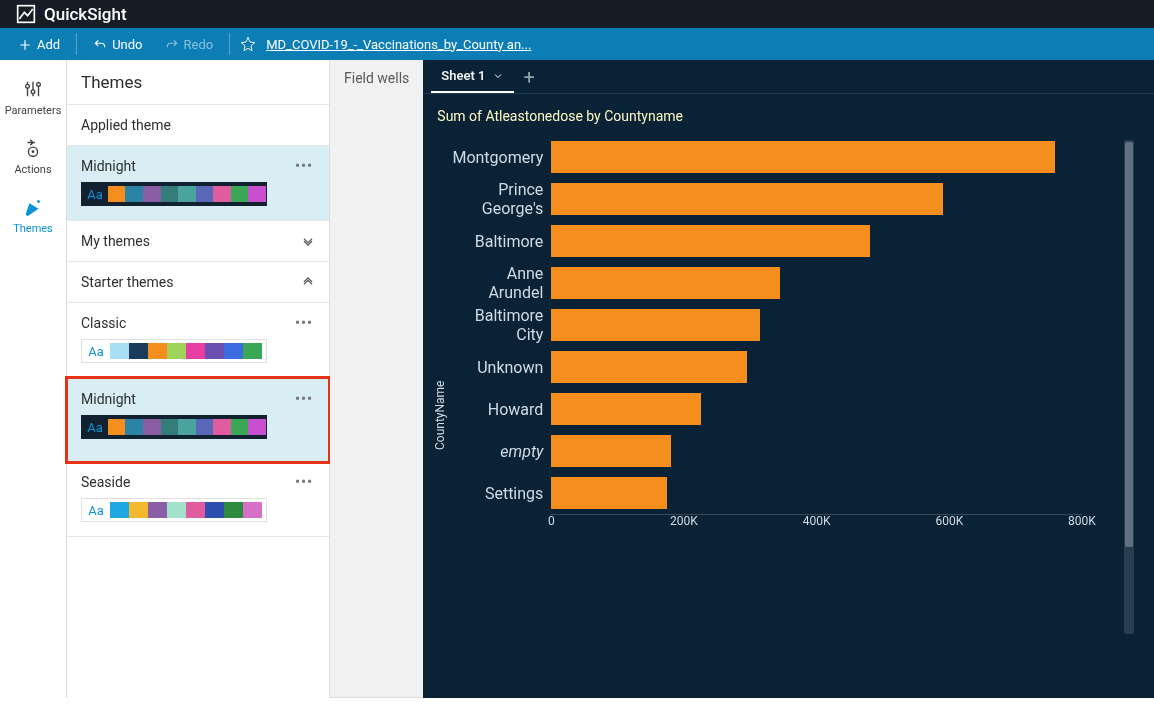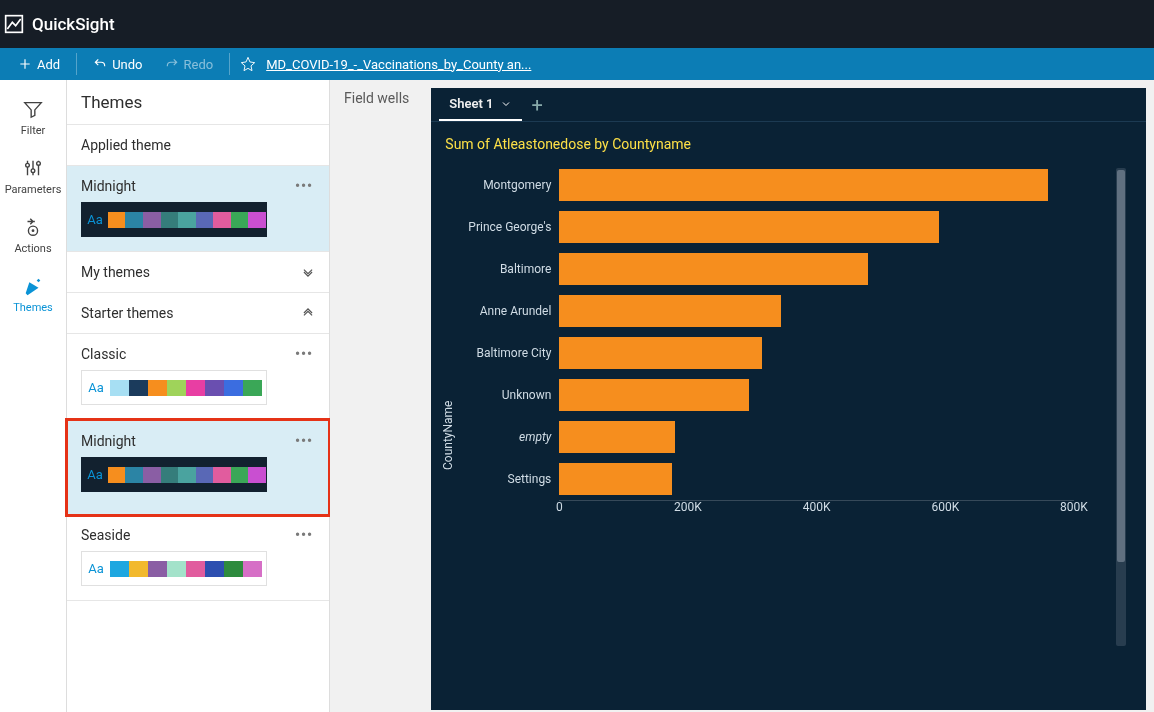--- a/index.html
+++ b/index.html
@@ -1,65 +1,65 @@
 <!DOCTYPE html>
 <html><head>
 <meta charset="utf-8">
 <style>
 * { margin: 0; padding: 0; box-sizing: border-box; font-family: -apple-system, BlinkMacSystemFont, "Segoe UI", Roboto, Arial, sans-serif; }
 body { width: 1154px; height: 712px; overflow: hidden; background: #fff; }
 
-.header { background: #161d26; height: 48px; display: flex; align-items: center; padding: 0 4px; }
+.header { background: #161d26; height: 28px; display: flex; align-items: center; padding: 0 16px; }
 .logo { display: flex; align-items: center; gap: 8px; color: #fff; font-size: 17px; font-weight: 500; }
 .logo-icon { width: 20px; height: 20px; }
 
 .toolbar { background: #0c7db5; height: 32px; display: flex; align-items: center; padding-left: 12px; gap: 10px; color: #fff; font-size: 13px; }
-.toolbar-btn { background: transparent; border: none; color: #fff; cursor: pointer; font-size: 13px; display: flex; align-items: flex-start; gap: 5px; padding: 4px 6px; }
+.toolbar-btn { background: transparent; border: none; color: #fff; cursor: pointer; font-size: 13px; display: flex; align-items: flex-end; gap: 5px; padding: 4px 6px; }
 .toolbar-btn.disabled { opacity: 0.5; }
 .toolbar-sep { width: 1px; height: 22px; background: rgba(255,255,255,0.3); }
 .star-icon { width: 16px; height: 16px; fill: none; stroke: #fff; stroke-width: 1.4; }
 .doc-title { text-decoration: underline; cursor: pointer; }
 
 .main { display: flex; height: calc(100% - 74px); }
 
 .rail { width: 67px; background: #fff; border-right: 1px solid #ddd; display: flex; flex-direction: column; align-items: center; padding-top: 10px; }
 .rail-item { display: flex; flex-direction: column; align-items: center; gap: 4px; padding: 8px 0 12px 0; width: 100%; cursor: pointer; font-size: 11px; color: #424242; }
 .rail-item.active { color: #0a93d6; }
 .rail-icon { width: 22px; height: 22px; }
 
 .sidebar { width: 263px; background: #fff; border-right: 1px solid #ddd; font-size: 14px; color: #2e2e2e; }
 .sidebar-title { padding: 12px 14px; font-size: 17px; font-weight: 400; border-bottom: 1px solid #e6e6e6; }
 .section-header { padding: 12px 14px; font-size: 14px; border-bottom: 1px solid #e6e6e6; display: flex; justify-content: space-between; align-items: center; }
 .theme-card { padding: 10px 14px 14px 14px; border-bottom: 1px solid #e6e6e6; }
 .theme-card.selected { background: #d9edf5; }
 .theme-card.highlighted { border: 3px solid #e53217; margin: -2px; padding: 10px 13px 22px 13px; }
 .theme-name-row { display: flex; justify-content: space-between; align-items: center; padding: 2px 0 8px 0; }
 .theme-name { font-size: 14px; }
-.swatch-bar { display: flex; height: 35px; align-items: center; border: 1px solid #e0e0e0; width: 186px; }
+.swatch-bar { display: flex; height: 24px; align-items: center; border: 1px solid #e0e0e0; width: 186px; }
 .swatch-bar.dark { background: #12212f; border-color: #12212f; }
 .swatch-aa { width: 28px; display: flex; align-items: center; justify-content: center; font-size: 13px; }
 .swatch-aa.light { color: #0a93d6; background: #fff; }
 .swatch-aa.dark { color: #0a93d6; }
 .sw { width: 19px; height: 16px; }
 .more-dots { color: #7a7a7a; cursor: pointer; letter-spacing: 1px; font-weight: bold; padding: 0 2px; }
 .chev { width: 14px; height: 14px; }
 
 .canvas { flex: 1; display: flex; flex-direction: row; background: #f1f1f1; }
 .fieldwells { background: #f1f1f1; padding: 10px 14px; font-size: 14px; color: #5a5a5a; border-bottom: 1px solid #dcdcdc; }
-.viz-area { flex: 1; background: #0a2235; margin: 8px; display: flex; flex-direction: column; justify-content: flex-end; }
+.viz-area { flex: 1; background: #0a2235; margin: 0; display: flex; flex-direction: column; justify-content: flex-end; }
 .tabs-row { display: flex; align-items: center; height: 34px; border-bottom: 1px solid #1c3a52; padding-left: 8px; }
 .tab { display: flex; align-items: center; gap: 6px; padding: 0 10px; height: 100%; color: #f0f0f0; font-size: 13px; font-weight: 600; border-bottom: 2px solid #fff; }
 .tab-chev { width: 12px; height: 12px; }
 .add-tab { color: #8aa; font-size: 20px; padding: 0 10px; cursor: pointer; }
-.chart-title { color: #fde047; font-size: 14px; padding: 14px 14px 8px 14px; }
+.chart-title { color: #fef9c3; font-size: 14px; padding: 14px 14px 8px 14px; }
 .chart-wrap { flex: 1; display: flex; padding: 4px 14px 4px 8px; position: relative; }
 .ylabel-rot { writing-mode: vertical-rl; transform: rotate(180deg); color: #d0dce5; font-size: 12px; display: flex; align-items: center; justify-content: center; padding: 0 2px; }
 .bars-col { flex: 1; display: flex; flex-direction: column; }
 .bar-row { display: flex; align-items: center; height: 42px; }
-.bar-cat { width: 102px; text-align: right; padding-right: 8px; color: #d0dce5; font-size: 12px; }
+.bar-cat { width: 102px; text-align: right; padding-right: 8px; color: #d0dce5; font-size: 16px; }
 .bar-cat.italic { font-style: italic; }
 .bar-track { flex: 1; position: relative; height: 100%; }
 .bar-fill { position: absolute; top: 5px; bottom: 5px; left: 0; background: #f68e1e; }
 .axis-row { display: flex; height: 22px; }
 .axis-spacer { width: 102px; }
 .axis-ticks { flex: 1; position: relative; height: 100%; }
 .tick { position: absolute; top: 0; transform: translateX(-50%); color: #d0dce5; font-size: 12px; }
 .xlabel { text-align: center; color: #d0dce5; font-size: 13px; font-weight: 600; padding: 6px 0 14px 0; }
 .grid-container { position: absolute; left: 118px; right: 80px; top: 0; bottom: 0; pointer-events: none; }
 .right-pad { width: 58px; position: relative; }
@@ -105,26 +105,20 @@
       <path d="M12 2l2.9 6.9L22 10l-5.5 4.8L18 22l-6-3.5L6 22l1.5-7.2L2 10l7.1-1.1z"></path>
     </svg>
   <span class="doc-title">MD_COVID-19_-_Vaccinations_by_County an...</span>
 </div>
 
 <div class="main">
 
   <div class="rail" id="rail">
       <div class="rail-item">
         <svg class="rail-icon" viewBox="0 0 24 24">
-          <path d="M3 5h18l-7 8v6l-4 2v-8z" fill="none" stroke="currentColor" stroke-width="1.5"></path>
-        </svg>
-        <span>Filter</span>
-      </div>
-      <div class="rail-item">
-        <svg class="rail-icon" viewBox="0 0 24 24">
           <path d="M6 4v16M12 4v16M18 4v16" stroke="currentColor" stroke-width="1.5"></path>
           <circle cx="6" cy="9" r="2" fill="#fff" stroke="currentColor" stroke-width="1.5"></circle>
           <circle cx="12" cy="15" r="2" fill="#fff" stroke="currentColor" stroke-width="1.5"></circle>
           <circle cx="18" cy="7" r="2" fill="#fff" stroke="currentColor" stroke-width="1.5"></circle>
         </svg>
         <span>Parameters</span>
       </div>
       <div class="rail-item">
         <svg class="rail-icon" viewBox="0 0 24 24">
           <path d="M9 3l3 3-3 3M6 6h8" fill="none" stroke="currentColor" stroke-width="1.5"></path>
@@ -282,20 +276,26 @@
                 <div class="bar-fill" style="width:39.38%"></div>
               </div>
             </div>
             <div class="bar-row">
               <div class="bar-cat">Unknown</div>
               <div class="bar-track">
                 <div class="bar-fill" style="width:36.88%"></div>
               </div>
             </div>
             <div class="bar-row">
+              <div class="bar-cat">Howard</div>
+              <div class="bar-track">
+                <div class="bar-fill" style="width:28.13%"></div>
+              </div>
+            </div>
+            <div class="bar-row">
               <div class="bar-cat italic">empty</div>
               <div class="bar-track">
                 <div class="bar-fill" style="width:22.50%"></div>
               </div>
             </div>
             <div class="bar-row">
               <div class="bar-cat">Settings</div>
               <div class="bar-track">
                 <div class="bar-fill" style="width:21.88%"></div>
               </div>

